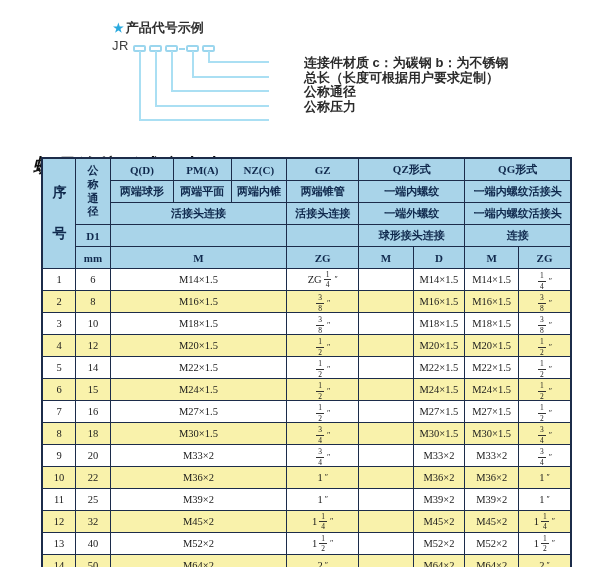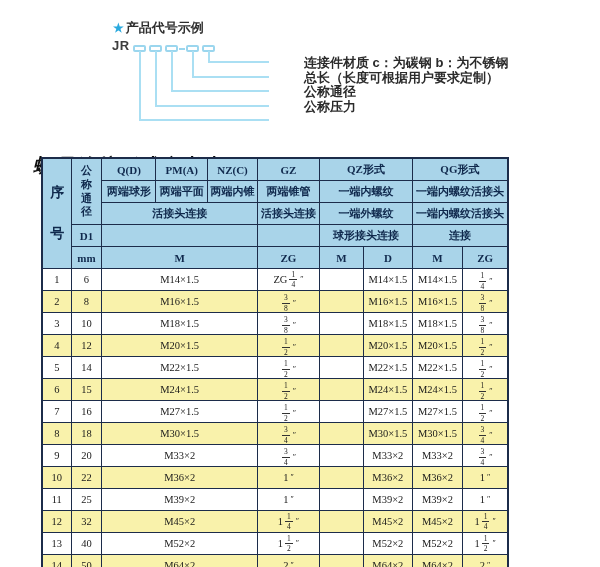--- a/index.html
+++ b/index.html
@@ -1,22 +1,22 @@
 <!DOCTYPE html>
 <html><head>
 <meta charset="utf-8">
 <style>
   html,body{margin:0;padding:0;background:#fff;}
-  .page{position:relative;width:509px;height:567px;background:#ffffff;
+  .page{position:relative;width:572px;height:567px;background:#ffffff;
         font-family:"Liberation Sans",sans-serif;overflow:hidden;}
 
   
   .diagram-title{position:absolute;left:113px;top:19px;font-size:13px;font-weight:bold;color:#2e2e2e;white-space:nowrap;}
   .star{color:#2aa9de;margin-right:2px;font-size:12px;}
-  .jr{position:absolute;left:112px;top:38px;font-size:13px;font-weight:bold;color:#3d3d3d;letter-spacing:.5px;}
+  .jr{position:absolute;left:112px;top:38px;font-size:13px;font-weight:normal;color:#3d3d3d;letter-spacing:.5px;}
   .code-box{position:absolute;top:45px;width:13px;height:7px;border:2px solid #9bd6ee;border-radius:2px;box-sizing:border-box;background:#fff;}
   .b1{left:133px}.b2{left:149px}.b3{left:165px}.b4{left:186px}.b5{left:202px}
   .dash{position:absolute;left:179px;top:48px;width:6px;height:2px;background:#9bd6ee;}
   .lline{position:absolute;border-left:2px solid #aadff3;border-bottom:2px solid #aadff3;}
   .l1{left:139px;top:51px;width:128px;height:68px;}
   .l2{left:155px;top:51px;width:112px;height:54px;}
   .l3{left:171px;top:51px;width:96px;height:39px;}
   .l4{left:192px;top:51px;width:75px;height:25px;}
   .l5{left:208px;top:51px;width:59px;height:10px;}
   .code-label{position:absolute;left:271px;font-size:13px;font-weight:bold;color:#2b2b2b;white-space:nowrap;margin-left:33px;}

